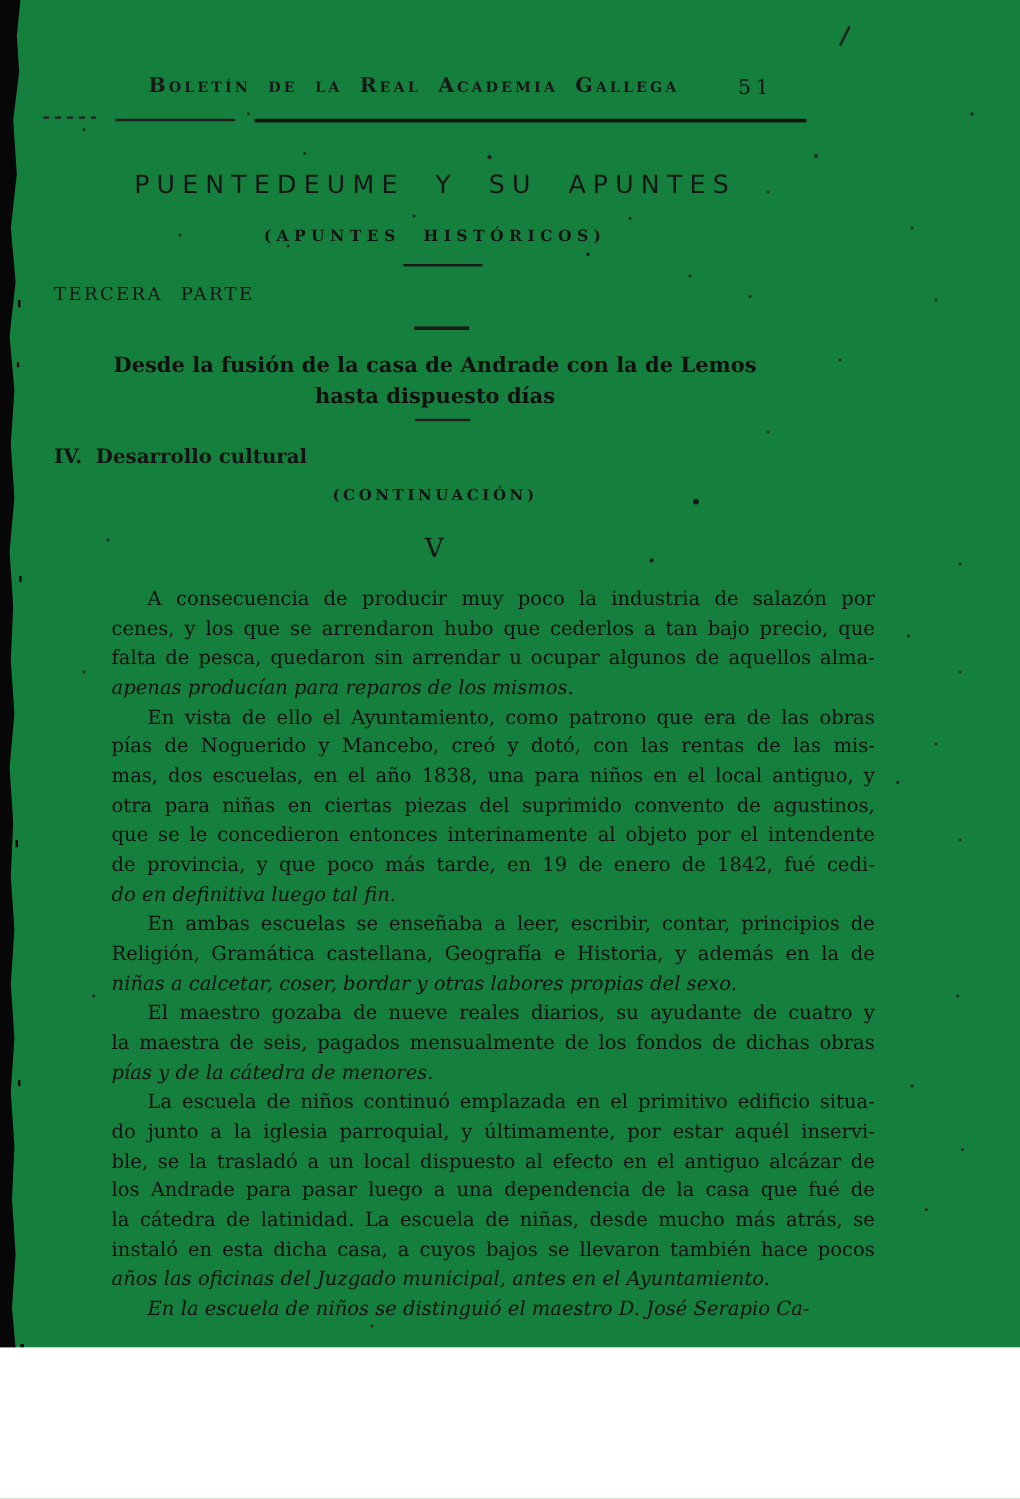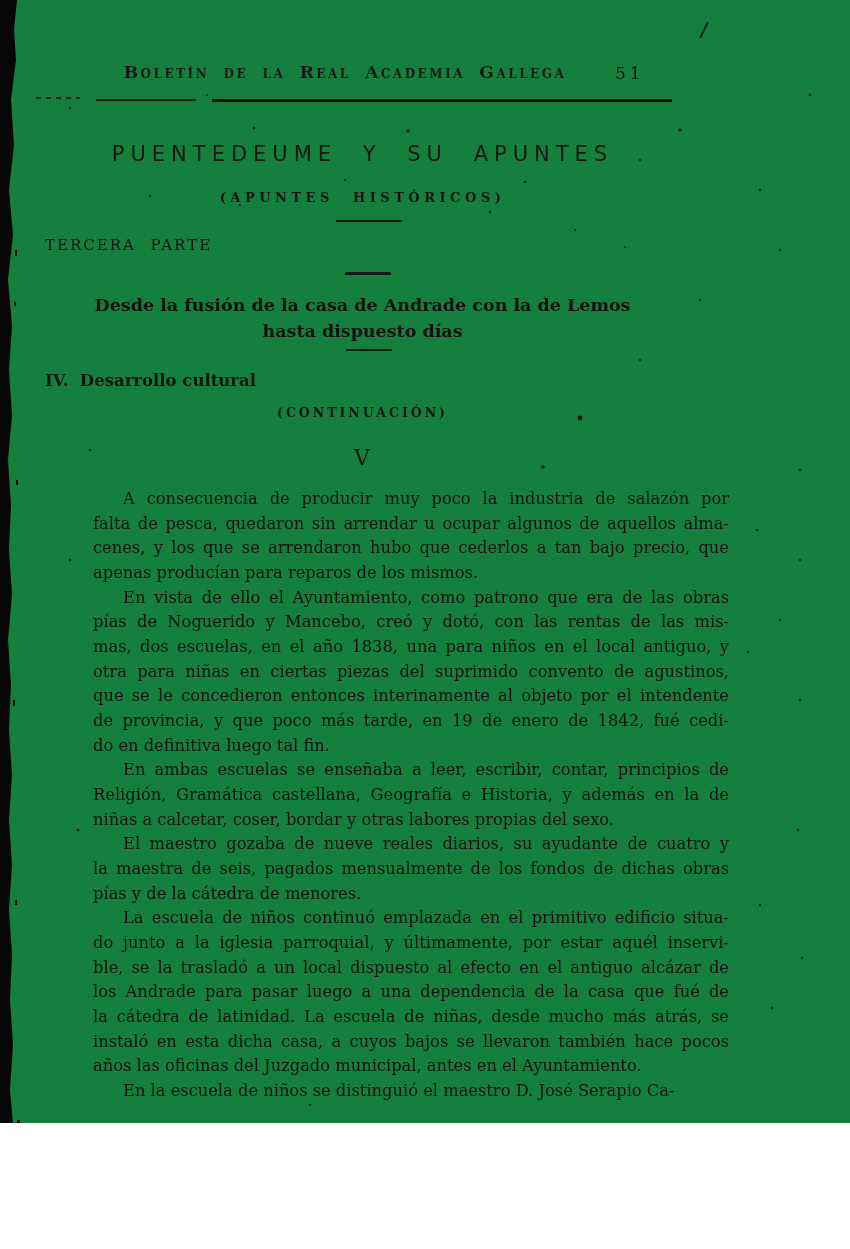--- a/index.html
+++ b/index.html
@@ -86,21 +86,21 @@
     color:#121212;
     margin-left:48px;
   }
   .paragraph{margin:0;}
   .line{
     text-align:justify;
     text-align-last:justify;
     height:24.68px;
   }
   .line.first{text-indent:30px;}
-  .line.last{text-align:right;text-align-last:left;}
+  .line.last{text-align:right;text-align-last:left;font-style:italic;}
 </style>
 </head>
 <body>
 
 <div class="page">
 
   <svg class="binding" width="60" height="1249" viewBox="0 0 60 1249">
     <path fill="#070707" d="M0 0 L17 0 L14 30 L16 60 L11 100 L14 145 L9 190 L13 235 L8 280
       L12 325 L9 370 L12 415 L8 460 L11 505 L9 550 L12 595 L8 640 L11 685 L9 730
       L12 775 L9 820 L12 865 L9 910 L12 955 L10 1000 L13 1045 L10 1090 L14 1135
@@ -171,22 +171,22 @@
     <div>hasta dispuesto días</div>
   </div>
   <div class="rule rule-3"></div>
   <div class="chapter">IV.  Desarrollo cultural</div>
   <div class="continuation">(CONTINUACIÓN)</div>
   <div class="secnum">V</div>
 
   <div class="bodytext">
       <div class="paragraph">
         <div class="line first">A consecuencia de producir muy poco la industria de salazón por</div>
+        <div class="line">cenes, y los que se arrendaron hubo que cederlos a tan bajo precio, que</div>
         <div class="line">falta de pesca, quedaron sin arrendar u ocupar algunos de aquellos alma-</div>
-        <div class="line">cenes, y los que se arrendaron hubo que cederlos a tan bajo precio, que</div>
         <div class="line last">apenas producían para reparos de los mismos.</div>
       </div>
       <div class="paragraph">
         <div class="line first">En vista de ello el Ayuntamiento, como patrono que era de las obras</div>
         <div class="line">pías de Noguerido y Mancebo, creó y dotó, con las rentas de las mis-</div>
         <div class="line">mas, dos escuelas, en el año 1838, una para niños en el local antiguo, y</div>
         <div class="line">otra para niñas en ciertas piezas del suprimido convento de agustinos,</div>
         <div class="line">que se le concedieron entonces interinamente al objeto por el intendente</div>
         <div class="line">de provincia, y que poco más tarde, en 19 de enero de 1842, fué cedi-</div>
         <div class="line last">do en definitiva luego tal fin.</div>

